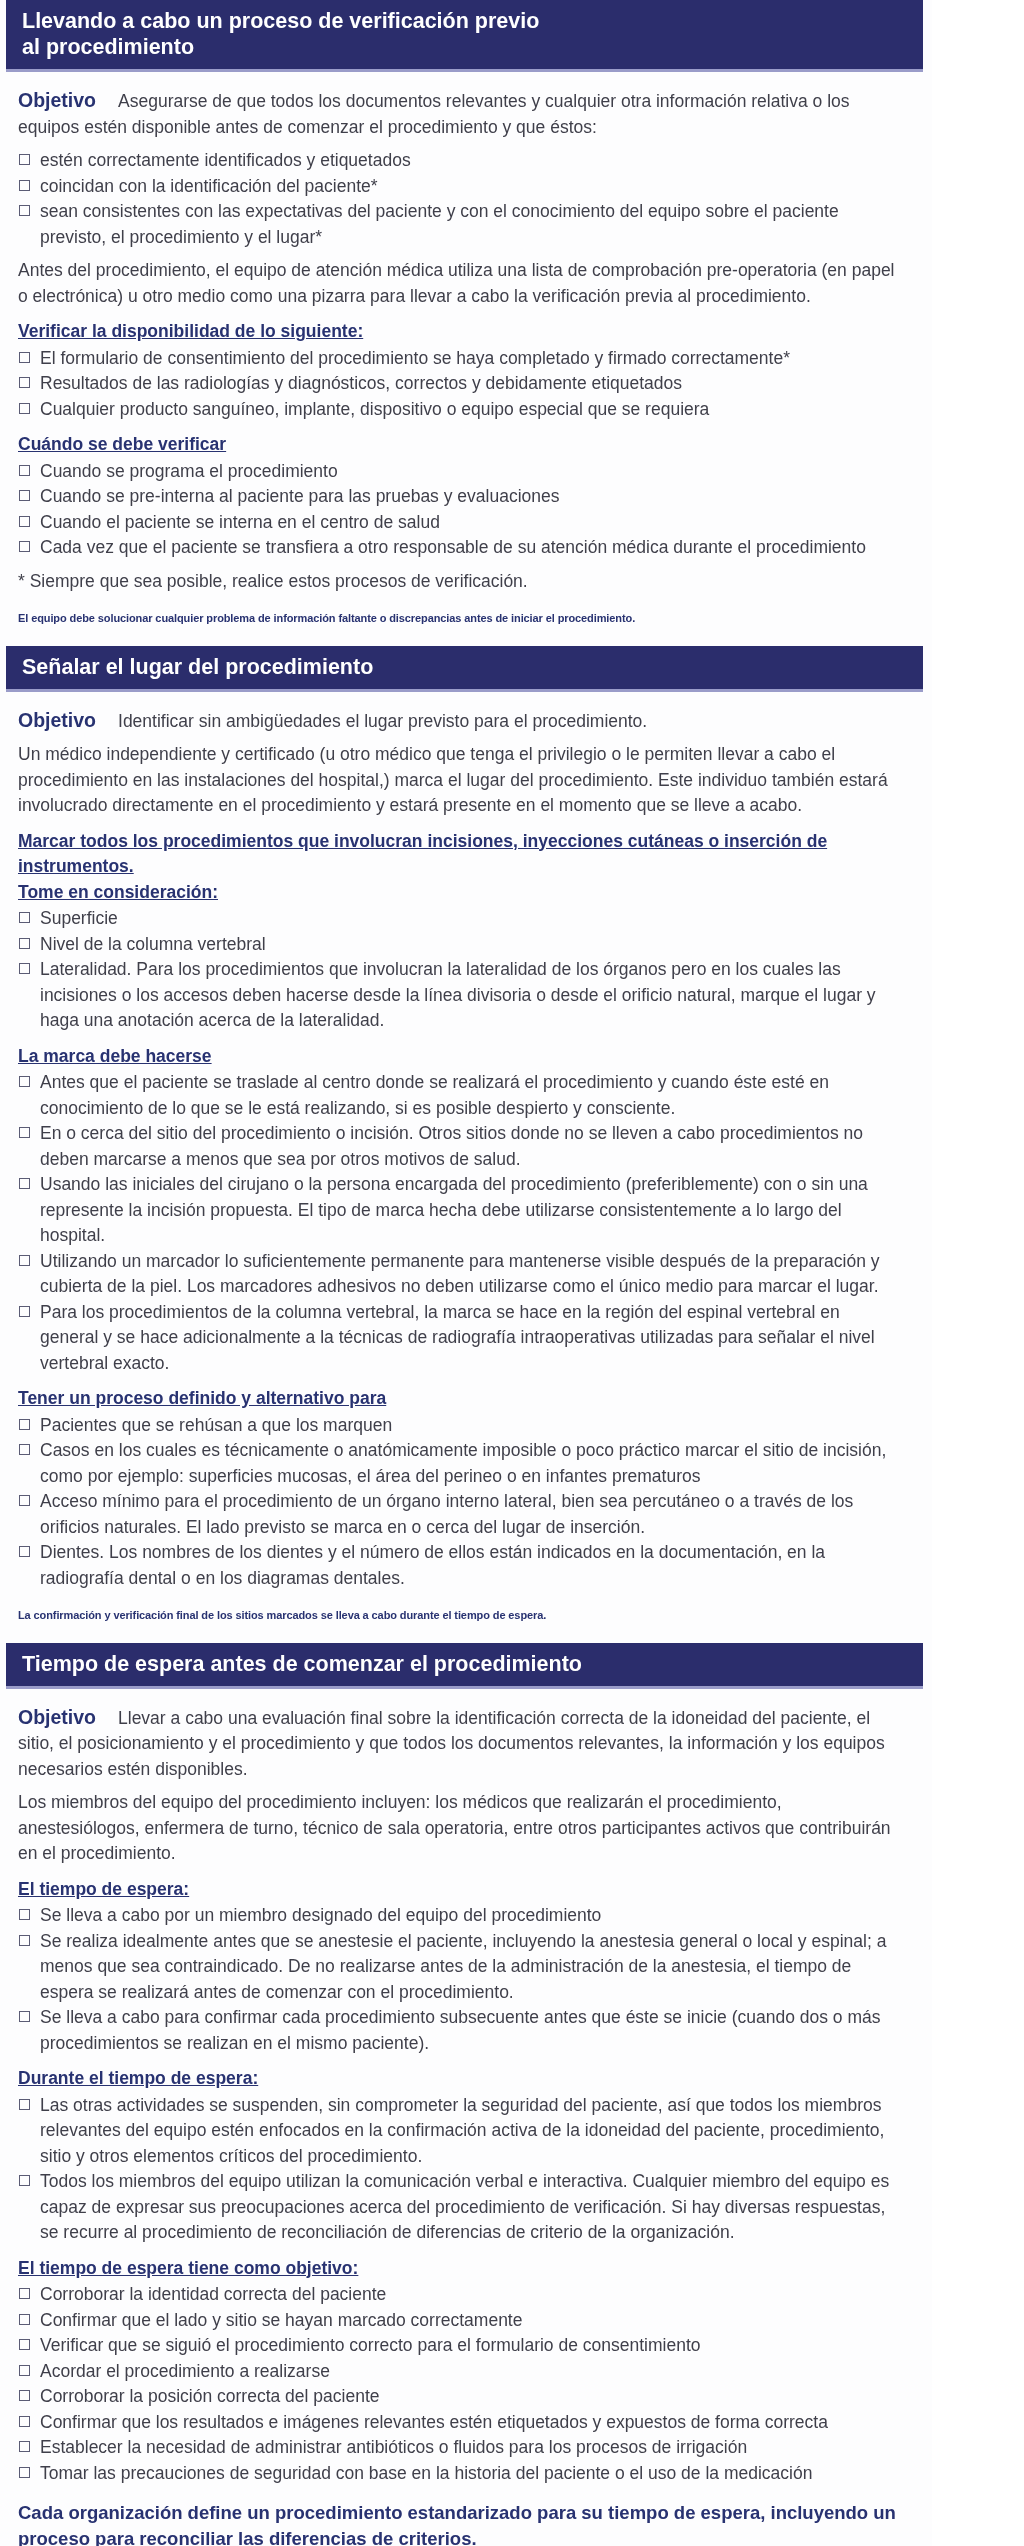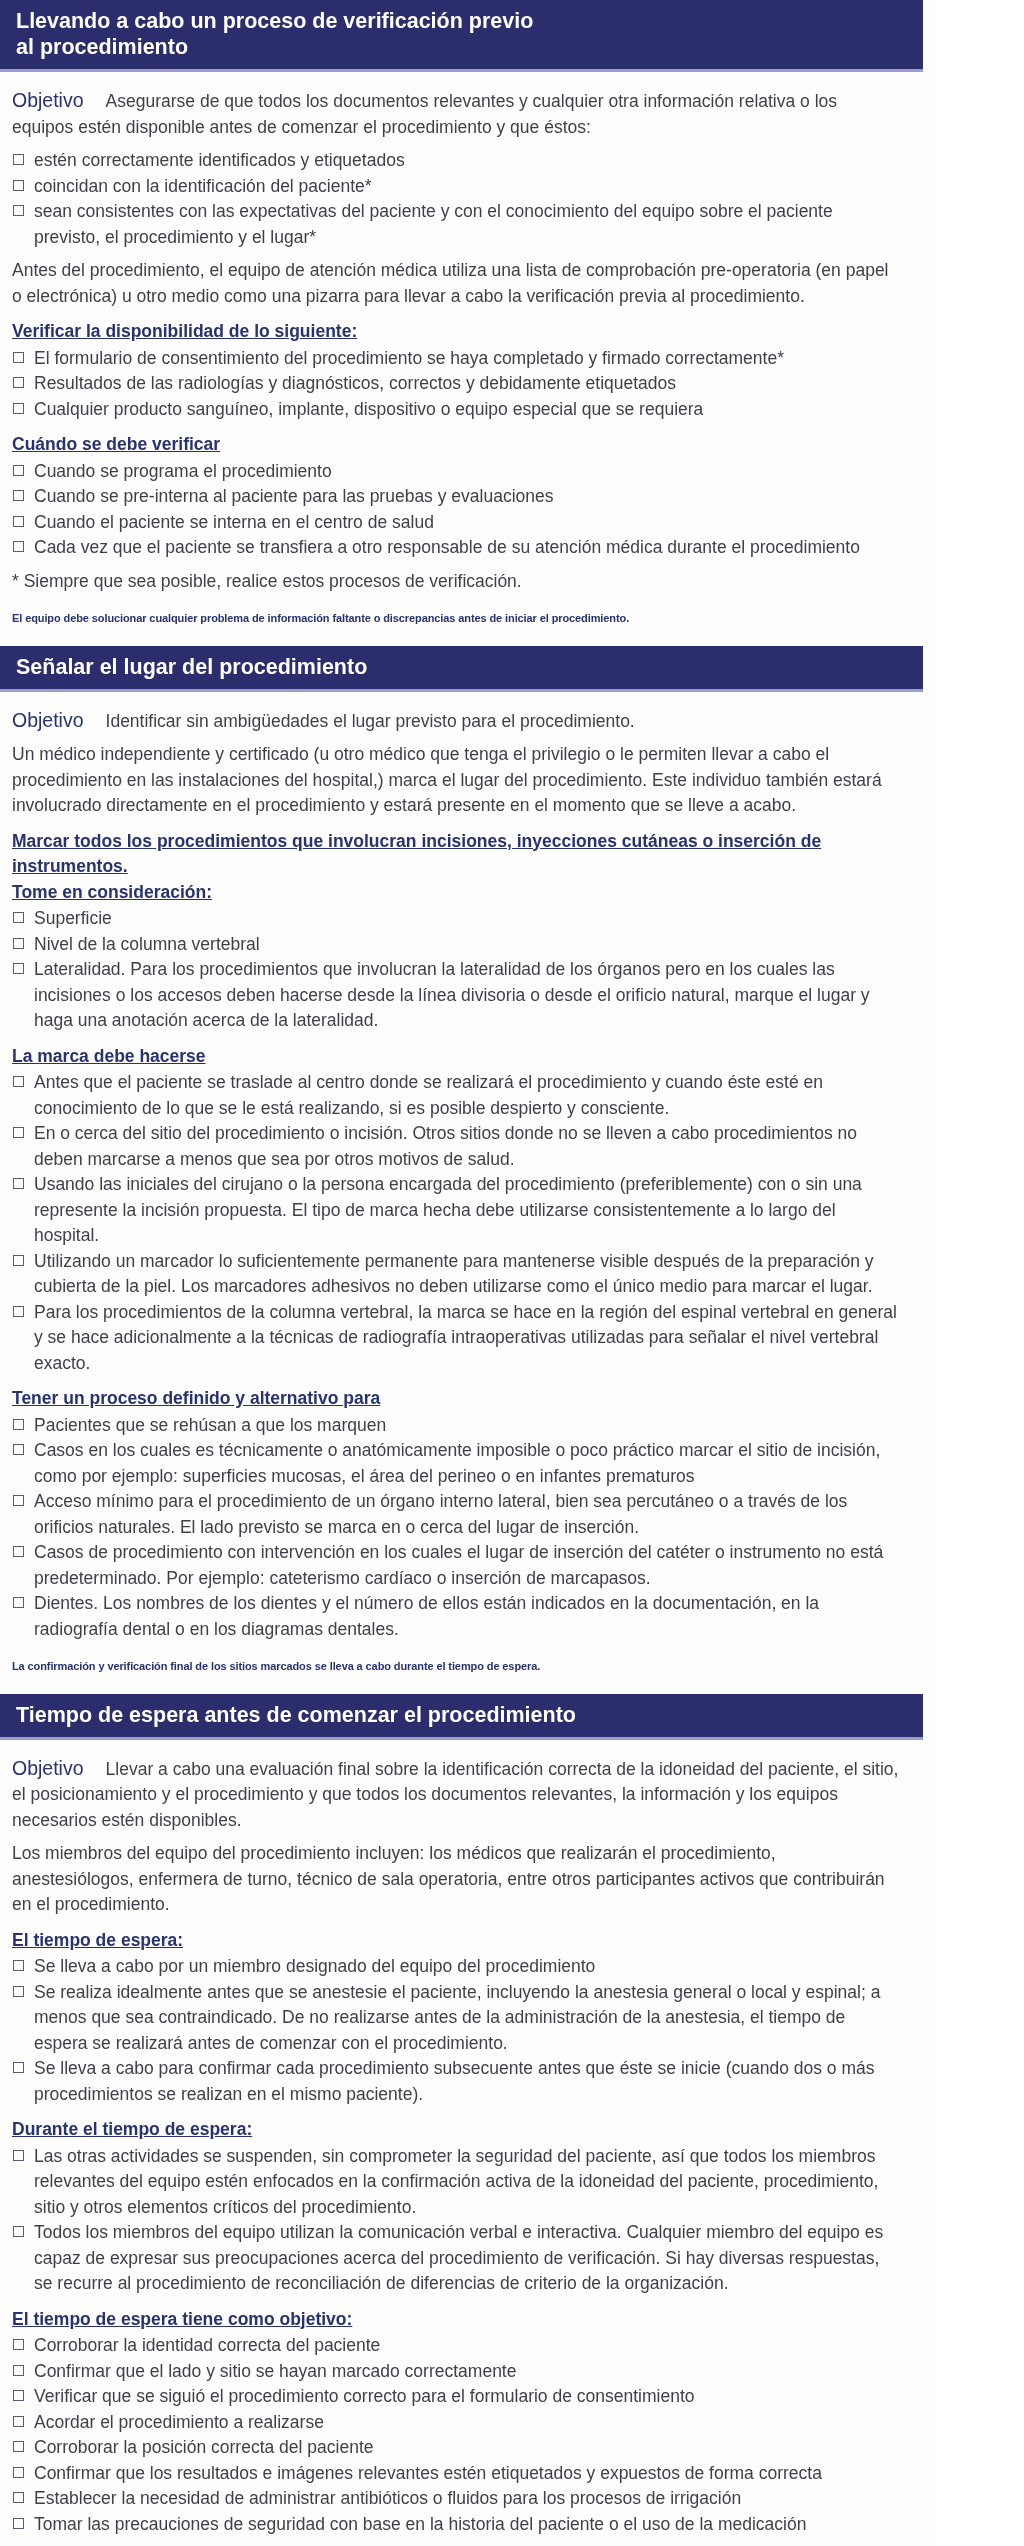--- a/index.html
+++ b/index.html
@@ -7,34 +7,35 @@
     --bar-border:#9a9cc9;
     --accent:#283271;
     --text:#3f3f4a;
     --checkbox:#5b5c75;
   }
   html,body{margin:0;padding:0;background:#ffffff;}
   #doc{
     width:932px;height:2546px;overflow:hidden;background:#fdfdfe;
     font-family:"Liberation Sans","DejaVu Sans",sans-serif;color:var(--text);
     box-sizing:border-box;
+    padding-left:6px;
   }
   .doc-section{margin:0;}
   .bar{
     background:var(--bar-bg);
     border-bottom:3px solid var(--bar-border);
     color:#ffffff;font-weight:bold;font-size:21.5px;line-height:26px;
     padding:8px 16px 9px;margin:0 9px 0 0;
   }
   .body{
     padding:16px 30px 14px 12px;
     font-size:17.5px;line-height:25.5px;
   }
   .objective{margin:0 0 8px;}
-  .obj-label{font-size:19.5px;font-weight:normal;color:var(--accent);padding-right:22px;}
+  .obj-label{font-size:19.5px;font-weight:bold;color:var(--accent);padding-right:22px;}
   .para{margin:8px 0;}
   .note{margin:8px 0 0;}
   .heading{font-weight:bold;color:var(--accent);margin:10px 0 1px;font-size:17.5px;text-decoration:underline;}
   .checklist{margin:0;}
   .check-item{position:relative;padding-left:22px;}
   .box{
     position:absolute;left:1px;top:6px;width:9px;height:9px;
     border:1.5px solid var(--checkbox);background:transparent;
   }
   .emphasis{color:var(--accent);font-weight:bold;}
@@ -105,21 +106,20 @@
           <div class="check-item"><span class="box"></span><span class="check-text">Utilizando un marcador lo suficientemente permanente para mantenerse visible después de la preparación y cubierta de la piel. Los marcadores adhesivos no deben utilizarse como el único medio para marcar el lugar.</span></div>
           <div class="check-item"><span class="box"></span><span class="check-text">Para los procedimientos de la columna vertebral, la marca se hace en la región del espinal vertebral en general y se hace adicionalmente a la técnicas de radiografía intraoperativas utilizadas para señalar el nivel vertebral exacto.</span></div>
         </div>
         <div class="heading">
           <div class="heading-line">Tener un proceso definido y alternativo para</div>
         </div>
         <div class="checklist">
           <div class="check-item"><span class="box"></span><span class="check-text">Pacientes que se rehúsan a que los marquen</span></div>
           <div class="check-item"><span class="box"></span><span class="check-text">Casos en los cuales es técnicamente o anatómicamente imposible o poco práctico marcar el sitio de incisión, como por ejemplo: superficies mucosas, el área del perineo o en infantes prematuros</span></div>
           <div class="check-item"><span class="box"></span><span class="check-text">Acceso mínimo para el procedimiento de un órgano interno lateral, bien sea percutáneo o a través de los orificios naturales. El lado previsto se marca en o cerca del lugar de inserción.</span></div>
-          <div class="check-item"><span class="box"></span><span class="check-text">Casos de procedimiento con intervención en los cuales el lugar de inserción del catéter o instrumento no está predeterminado. Por ejemplo: cateterismo cardíaco o inserción de marcapasos.</span></div>
           <div class="check-item"><span class="box"></span><span class="check-text">Dientes. Los nombres de los dientes y el número de ellos están indicados en la documentación, en la radiografía dental o en los diagramas dentales.</span></div>
         </div>
         <div class="emphasis em-md">La confirmación y verificación final de los sitios marcados se lleva a cabo durante el tiempo de espera.</div>
       </div>
     </section>
     <section class="doc-section">
       <div class="bar">
         <div class="bar-line">Tiempo de espera antes de comenzar el procedimiento</div>
       </div>
       <div class="body">

